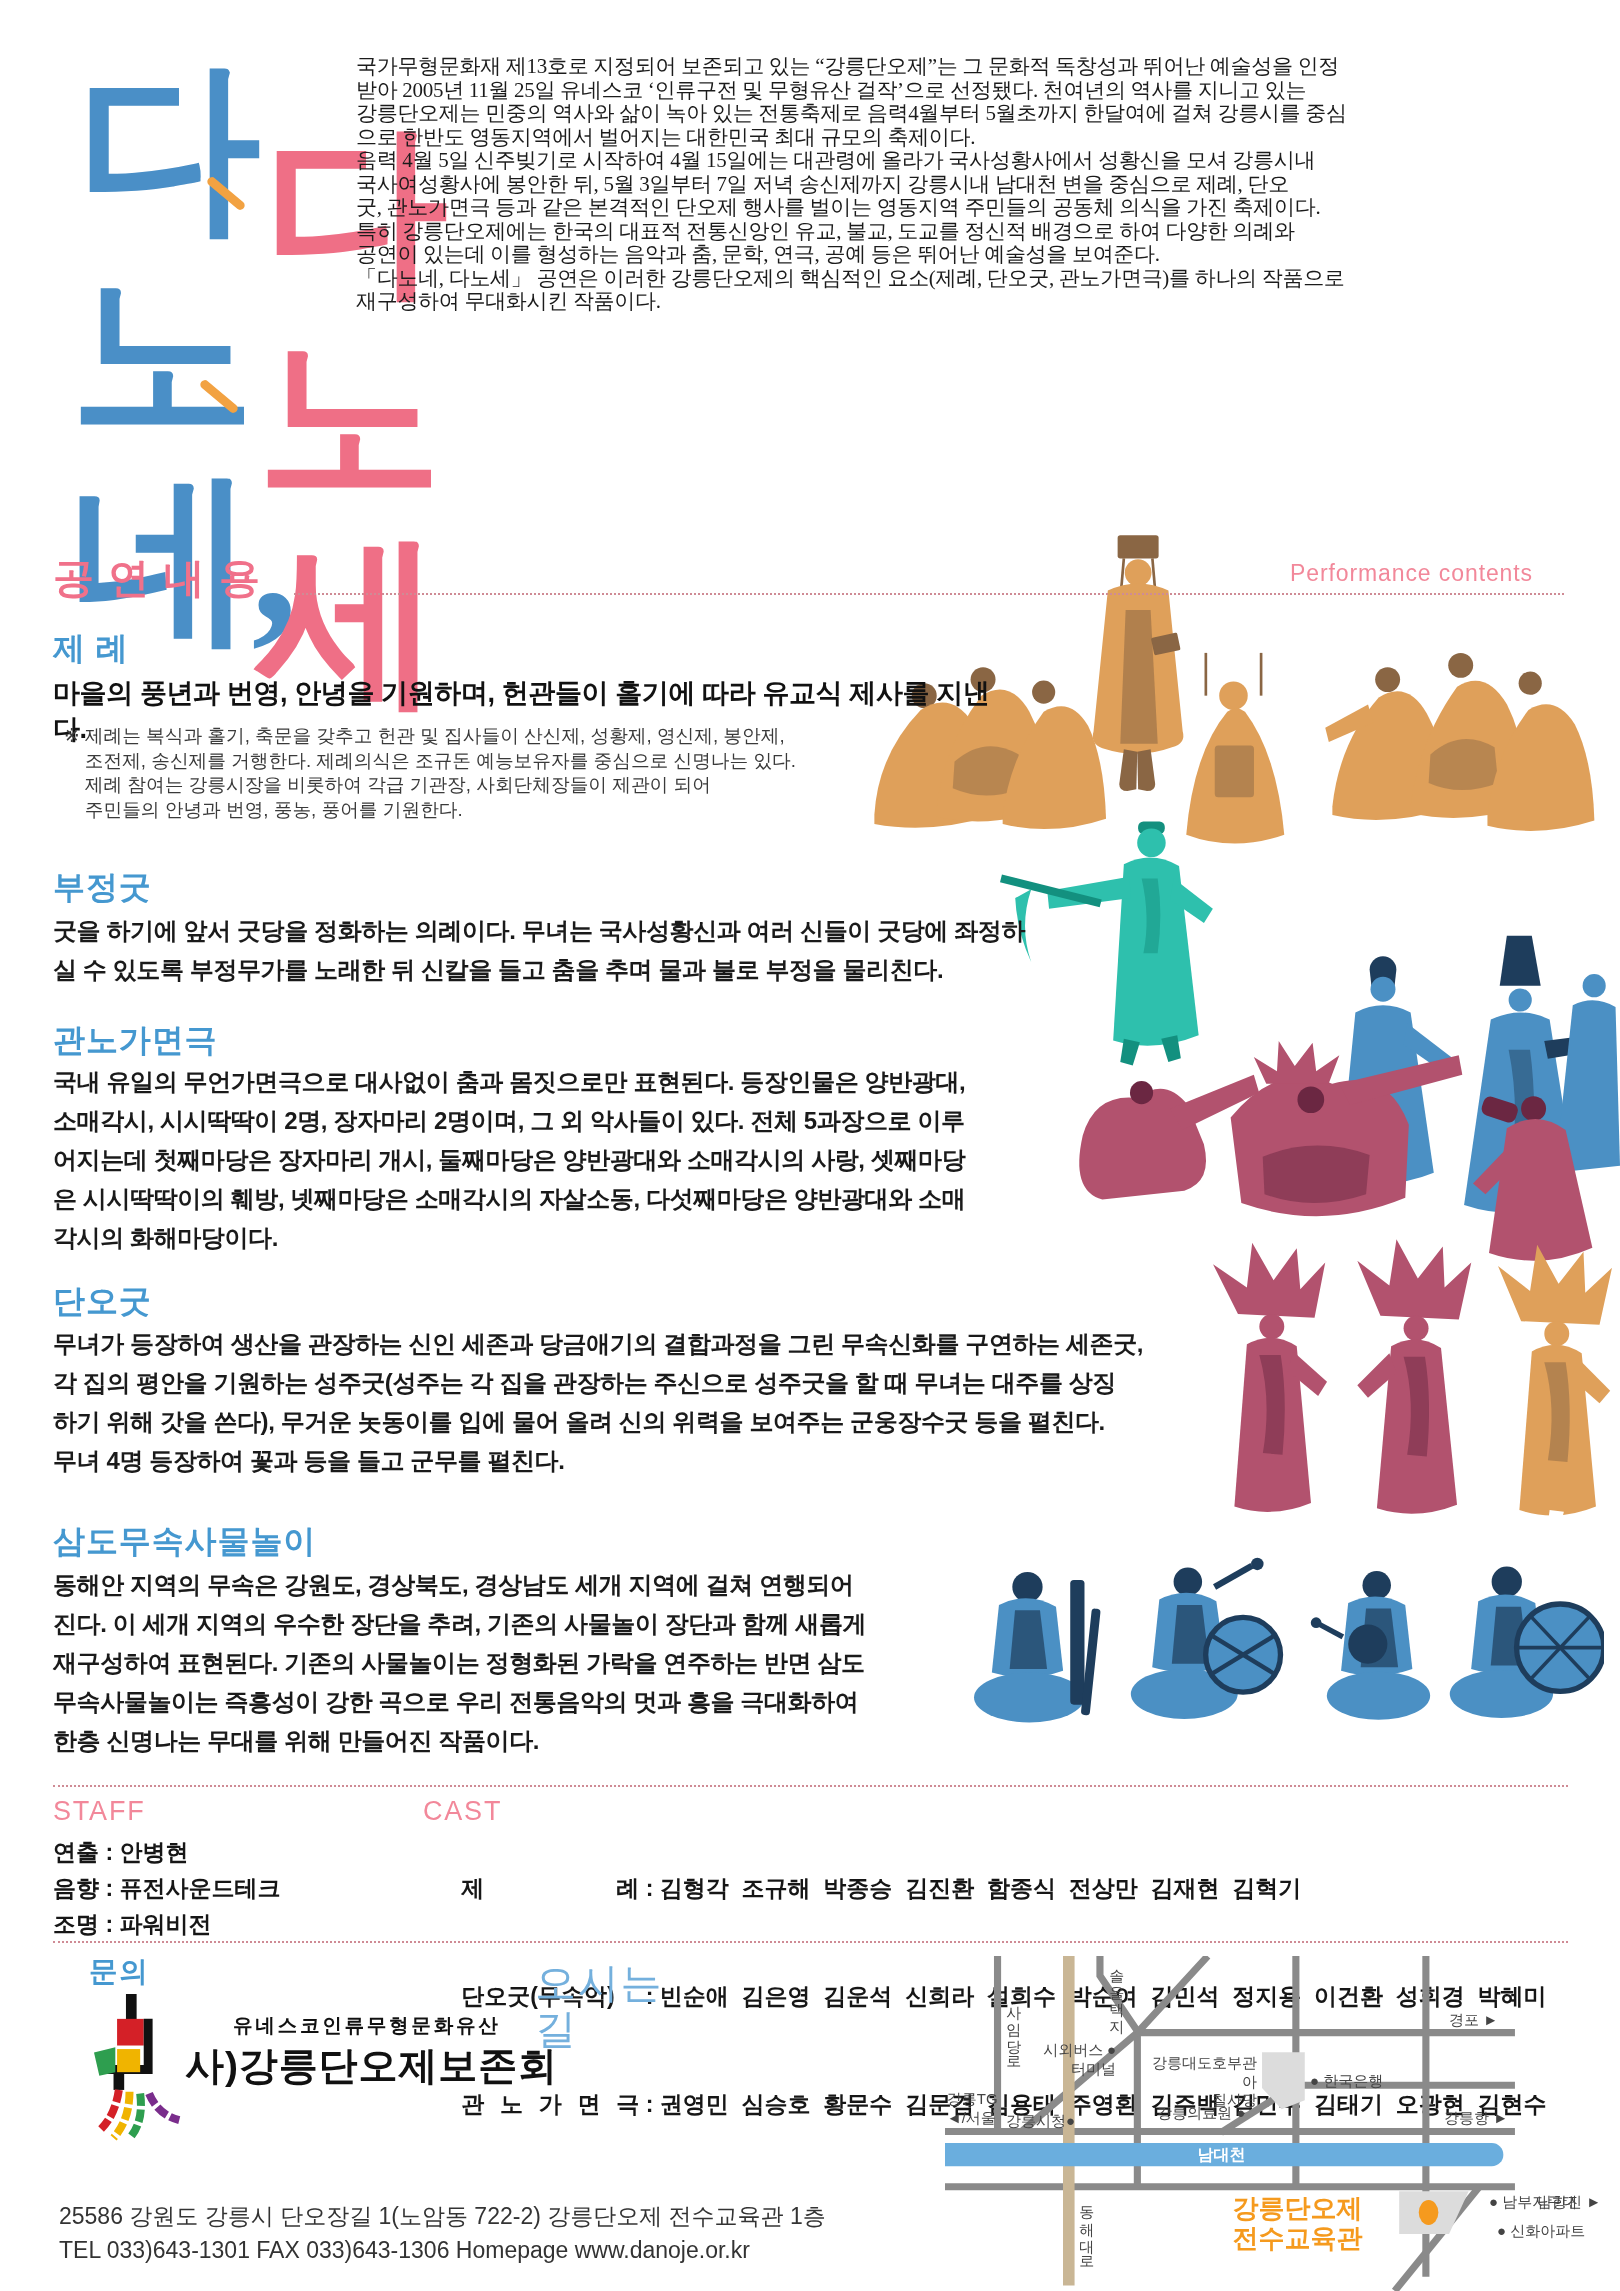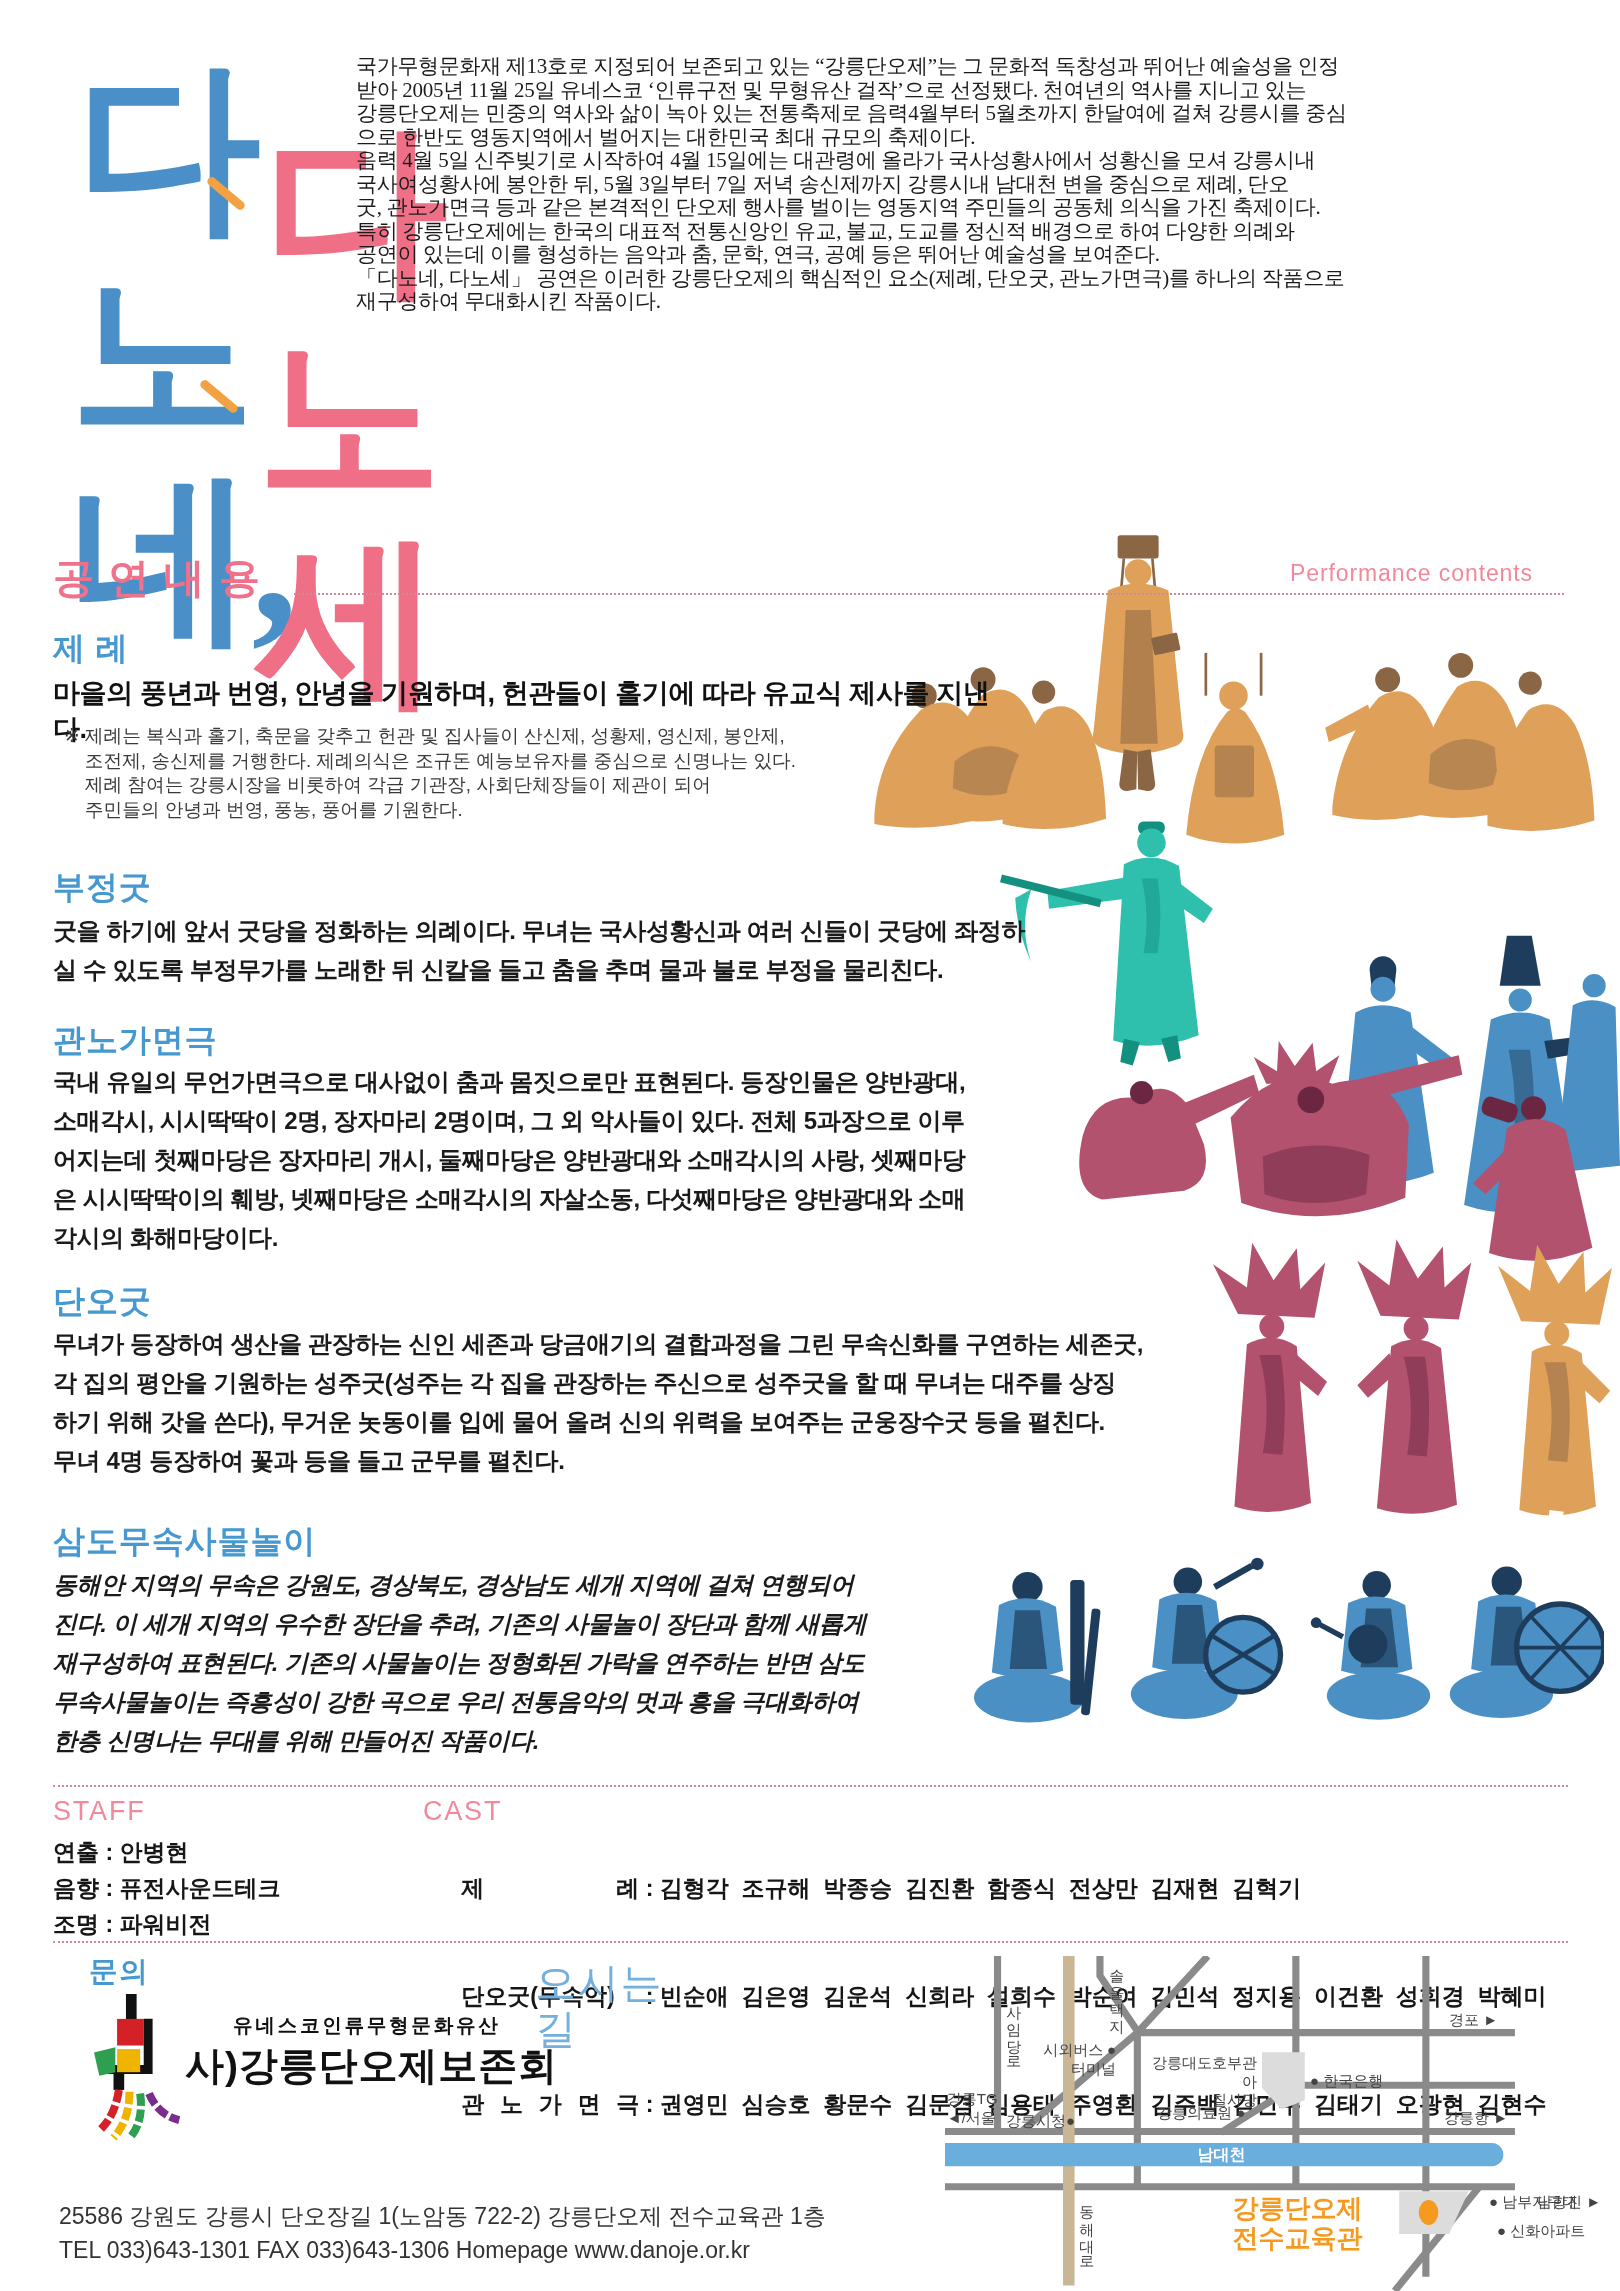--- a/index.html
+++ b/index.html
@@ -262,21 +262,21 @@
 은 시시딱딱이의 훼방, 넷째마당은 소매각시의 자살소동, 다섯째마당은 양반광대와 소매
 각시의 화해마당이다.</div>
 
   <div class="abs sec-title" style="left:53px;top:1280px;">단오굿</div>
   <div class="abs sec-body" style="left:53px;top:1324px;width:1194px;">무녀가 등장하여 생산을 관장하는 신인 세존과 당금애기의 결합과정을 그린 무속신화를 구연하는 세존굿,
 각 집의 평안을 기원하는 성주굿(성주는 각 집을 관장하는 주신으로 성주굿을 할 때 무녀는 대주를 상징
 하기 위해 갓을 쓴다), 무거운 놋동이를 입에 물어 올려 신의 위력을 보여주는 군웅장수굿 등을 펼친다.
 무녀 4명 등장하여 꽃과 등을 들고 군무를 펼친다.</div>
 
   <div class="abs sec-title" style="left:53px;top:1520px;">삼도무속사물놀이</div>
-  <div class="abs sec-body" style="left:53px;top:1565px;width:1016px;font-style:italic;">동해안 지역의 무속은 강원도, 경상북도, 경상남도 세개 지역에 걸쳐 연행되어
+  <div class="abs sec-body" style="left:53px;top:1565px;width:1016px;">동해안 지역의 무속은 강원도, 경상북도, 경상남도 세개 지역에 걸쳐 연행되어
 진다. 이 세개 지역의 우수한 장단을 추려, 기존의 사물놀이 장단과 함께 새롭게
 재구성하여 표현된다. 기존의 사물놀이는 정형화된 가락을 연주하는 반면 삼도
 무속사물놀이는 즉흥성이 강한 곡으로 우리 전통음악의 멋과 흥을 극대화하여
 한층 신명나는 무대를 위해 만들어진 작품이다.</div>
 
   <div class="abs dotline" style="left:53px;top:1785px;width:1515px;"></div>
 
   <div class="abs sc-heading" style="left:53px;top:1796px;">STAFF</div>
   <div class="abs" style="left:53px;top:1834px;">
     <div class="sc-line">연출 : 안병현</div>

